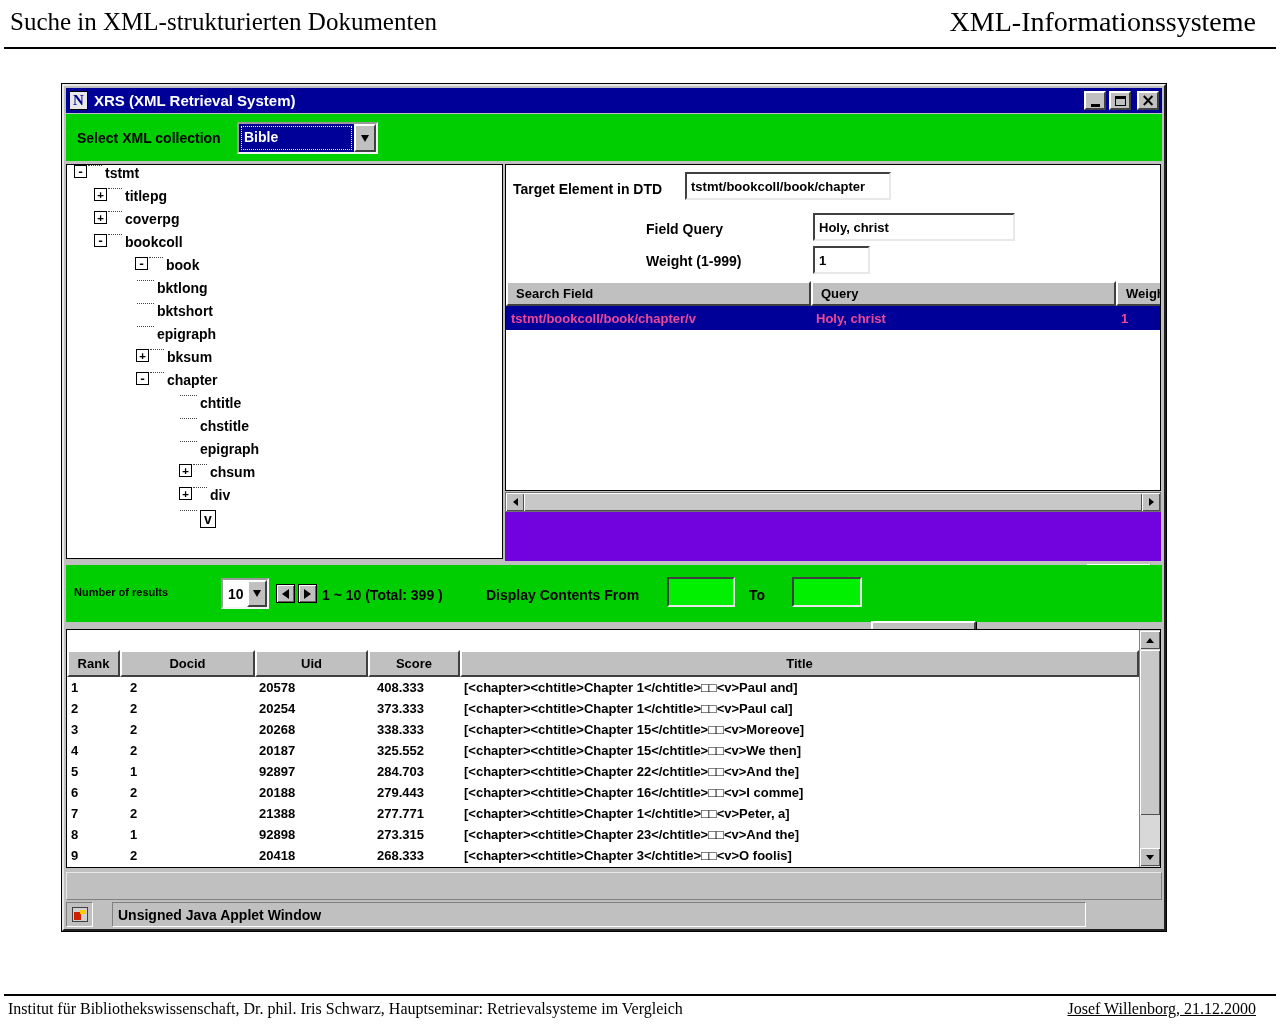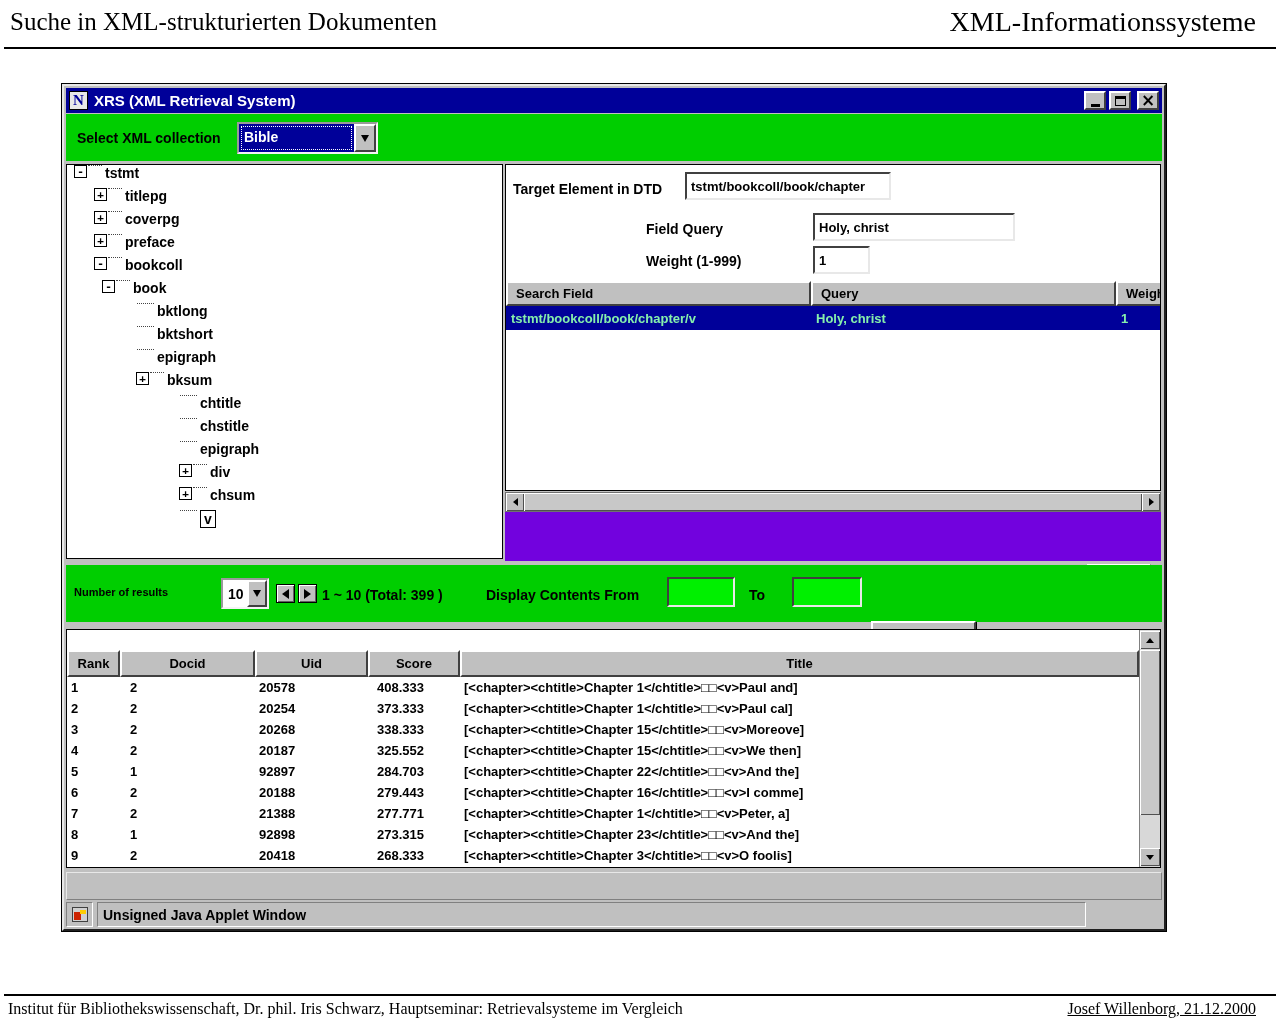--- a/index.html
+++ b/index.html
@@ -40,38 +40,38 @@
              display:flex;align-items:center;justify-content:center;flex:none;}
   .arr-down{width:0;height:0;border-left:4px solid transparent;border-right:4px solid transparent;border-top:7px solid #000;}
   .arr-up{width:0;height:0;border-left:4px solid transparent;border-right:4px solid transparent;border-bottom:7px solid #000;}
   .arr-left{width:0;height:0;border-top:5px solid transparent;border-bottom:5px solid transparent;border-right:7px solid #000;}
   .arr-right{width:0;height:0;border-top:5px solid transparent;border-bottom:5px solid transparent;border-left:7px solid #000;}
 
   
   .tree{position:absolute;left:2px;top:78px;width:437px;height:395px;background:#fff;border:1px solid #000;
         overflow:hidden;font-size:14px;}
   .trow{height:23px;display:flex;align-items:flex-start;white-space:nowrap;}
-  .lvl0{padding-left:7px}.lvl1{padding-left:27px}.lvl2{padding-left:35px}.lvl3{padding-left:69px}.lvl4{padding-left:112px}
+  .lvl0{padding-left:7px}.lvl1{padding-left:27px}.lvl2{padding-left:68px}.lvl3{padding-left:69px}.lvl4{padding-left:112px}
   .tglbox{width:13px;height:13px;border:1px solid #000;background:#fff;flex:none;display:flex;
           align-items:center;justify-content:center;font:bold 11px "DejaVu Sans Mono",monospace;line-height:1;}
   .minus .tglbox::before{content:"-";}
   .plus .tglbox::before{content:"+";}
   .conn{width:14px;border-top:1px dotted #444;flex:none;margin:0 3px 0 1px;}
   .leaf .conn{width:17px;}
   .sel .tlabel{border:1px solid #000;padding:0 3px;}
 
   
   .rpanel{position:absolute;left:441px;top:78px;width:656px;height:327px;background:#fff;border:1px solid #000;overflow:hidden;}
   .flabel{position:absolute;font-size:14px;white-space:nowrap;}
   .tinput{position:absolute;background:#fff;border:2px solid;border-color:#404040 #e8e8e8 #e8e8e8 #404040;
           font:bold 13px "Liberation Sans",sans-serif;padding:0 4px;}
   .sf-header{position:absolute;left:0;top:116px;width:700px;height:25px;display:flex;}
   .sf-hcell{background:#c0c0c0;border:2px solid;border-color:#fff #404040 #404040 #fff;font-size:13px;
             display:flex;align-items:center;padding-left:8px;flex:none;white-space:nowrap;overflow:hidden;}
-  .sf-row{position:absolute;left:0;top:141px;width:700px;height:24px;background:#000099;color:#86efac;
+  .sf-row{position:absolute;left:0;top:141px;width:700px;height:24px;background:#000099;color:#ec4899;
           display:flex;align-items:center;font-size:13px;}
   .sfc{flex:none;padding-left:5px;white-space:nowrap;overflow:hidden;}
   .w1{width:305px}.w2{width:305px}.w3{width:80px}
 
   
   .hscroll{position:absolute;left:441px;top:406px;width:656px;height:20px;background:#c0c0c0;border:1px solid #707070;display:flex;}
   .sc-btn{width:18px;height:100%;background:#c0c0c0;box-shadow:inset 1px 1px 0 #fff,inset -1px -1px 0 #505050;
           display:flex;align-items:center;justify-content:center;flex:none;}
   .sc-btn .arr-left{border-right-width:5px;border-top-width:4px;border-bottom-width:4px;}
   .sc-btn .arr-right{border-left-width:5px;border-top-width:4px;border-bottom-width:4px;}
@@ -114,21 +114,21 @@
          box-shadow:inset 1px 1px 0 #fff,inset -1px -1px 0 #505050;display:flex;align-items:center;justify-content:center;}
   .v-btn.up{top:1px}.v-btn.down{bottom:1px}
   .v-btn .arr-up{border-bottom-width:5px;border-left-width:4px;border-right-width:4px;}
   .v-btn .arr-down{border-top-width:5px;border-left-width:4px;border-right-width:4px;}
   .v-thumb{position:absolute;left:0;top:20px;width:20px;height:165px;background:#c8c8c8;
            box-shadow:inset 1px 1px 0 #fff,inset -1px -1px 0 #505050;}
 
   
   .spacer{position:absolute;left:2px;top:786px;width:1096px;height:28px;background:#c0c0c0;
           border:1px solid;border-color:#e8e8e8 #808080 #808080 #e8e8e8;}
-  .statusbar{position:absolute;left:2px;top:816px;width:1020px;height:25px;display:flex;gap:4px;}
+  .statusbar{position:absolute;left:2px;top:816px;width:1020px;height:25px;display:flex;gap:19px;}
   .st-icon-cell{width:27px;border:1px solid;border-color:#808080 #fff #fff #808080;display:flex;
                 align-items:center;justify-content:center;flex:none;}
   .st-text-cell{flex:1;border:1px solid;border-color:#808080 #fff #fff #808080;display:flex;
                 align-items:center;padding-left:5px;font-size:14px;}
   .sec-icon{width:16px;height:15px;background:#d0d0d0;border:1px solid #404040;position:relative;display:block;}
   .sec-icon::before{content:"";position:absolute;left:1px;bottom:1px;width:7px;height:8px;background:#cc2200;}
   .sec-icon::after{content:"";position:absolute;right:1px;top:2px;width:6px;height:4px;background:#ffcc00;}
 </style>
 </head>
 <body>
@@ -173,25 +173,20 @@
     <div class="trow lvl1 plus">
         <span class="tglbox"></span>
         <span class="conn"></span>
         <span class="tlabel">titlepg</span>
       </div>
     <div class="trow lvl1 plus">
         <span class="tglbox"></span>
         <span class="conn"></span>
         <span class="tlabel">coverpg</span>
       </div>
-    <div class="trow lvl1 plus">
-        <span class="tglbox"></span>
-        <span class="conn"></span>
-        <span class="tlabel">preface</span>
-      </div>
     <div class="trow lvl1 minus">
         <span class="tglbox"></span>
         <span class="conn"></span>
         <span class="tlabel">bookcoll</span>
       </div>
     <div class="trow lvl2 minus">
         <span class="tglbox"></span>
         <span class="conn"></span>
         <span class="tlabel">book</span>
       </div>
@@ -205,41 +200,46 @@
       </div>
     <div class="trow lvl3 leaf">
         <span class="conn"></span>
         <span class="tlabel">epigraph</span>
       </div>
     <div class="trow lvl3 plus">
         <span class="tglbox"></span>
         <span class="conn"></span>
         <span class="tlabel">bksum</span>
       </div>
+    <div class="trow lvl3 minus">
+        <span class="tglbox"></span>
+        <span class="conn"></span>
+        <span class="tlabel">chapter</span>
+      </div>
     <div class="trow lvl4 leaf">
         <span class="conn"></span>
         <span class="tlabel">chtitle</span>
       </div>
     <div class="trow lvl4 leaf">
         <span class="conn"></span>
         <span class="tlabel">chstitle</span>
       </div>
     <div class="trow lvl4 leaf">
         <span class="conn"></span>
         <span class="tlabel">epigraph</span>
       </div>
     <div class="trow lvl4 plus">
         <span class="tglbox"></span>
         <span class="conn"></span>
+        <span class="tlabel">chsum</span>
+      </div>
+    <div class="trow lvl4 plus">
+        <span class="tglbox"></span>
+        <span class="conn"></span>
         <span class="tlabel">div</span>
-      </div>
-    <div class="trow lvl4 plus">
-        <span class="tglbox"></span>
-        <span class="conn"></span>
-        <span class="tlabel">chsum</span>
       </div>
     <div class="trow lvl4 leaf sel">
         <span class="conn"></span>
         <span class="tlabel">v</span>
       </div>
   </div>
 
   <div class="rpanel">
     <span class="flabel" style="left:7px;top:16px;">Target Element in DTD</span>
     <input class="tinput" style="left: 179px; top: 7px; width: 206px; height: 28px;" value="tstmt/bookcoll/book/chapter">

